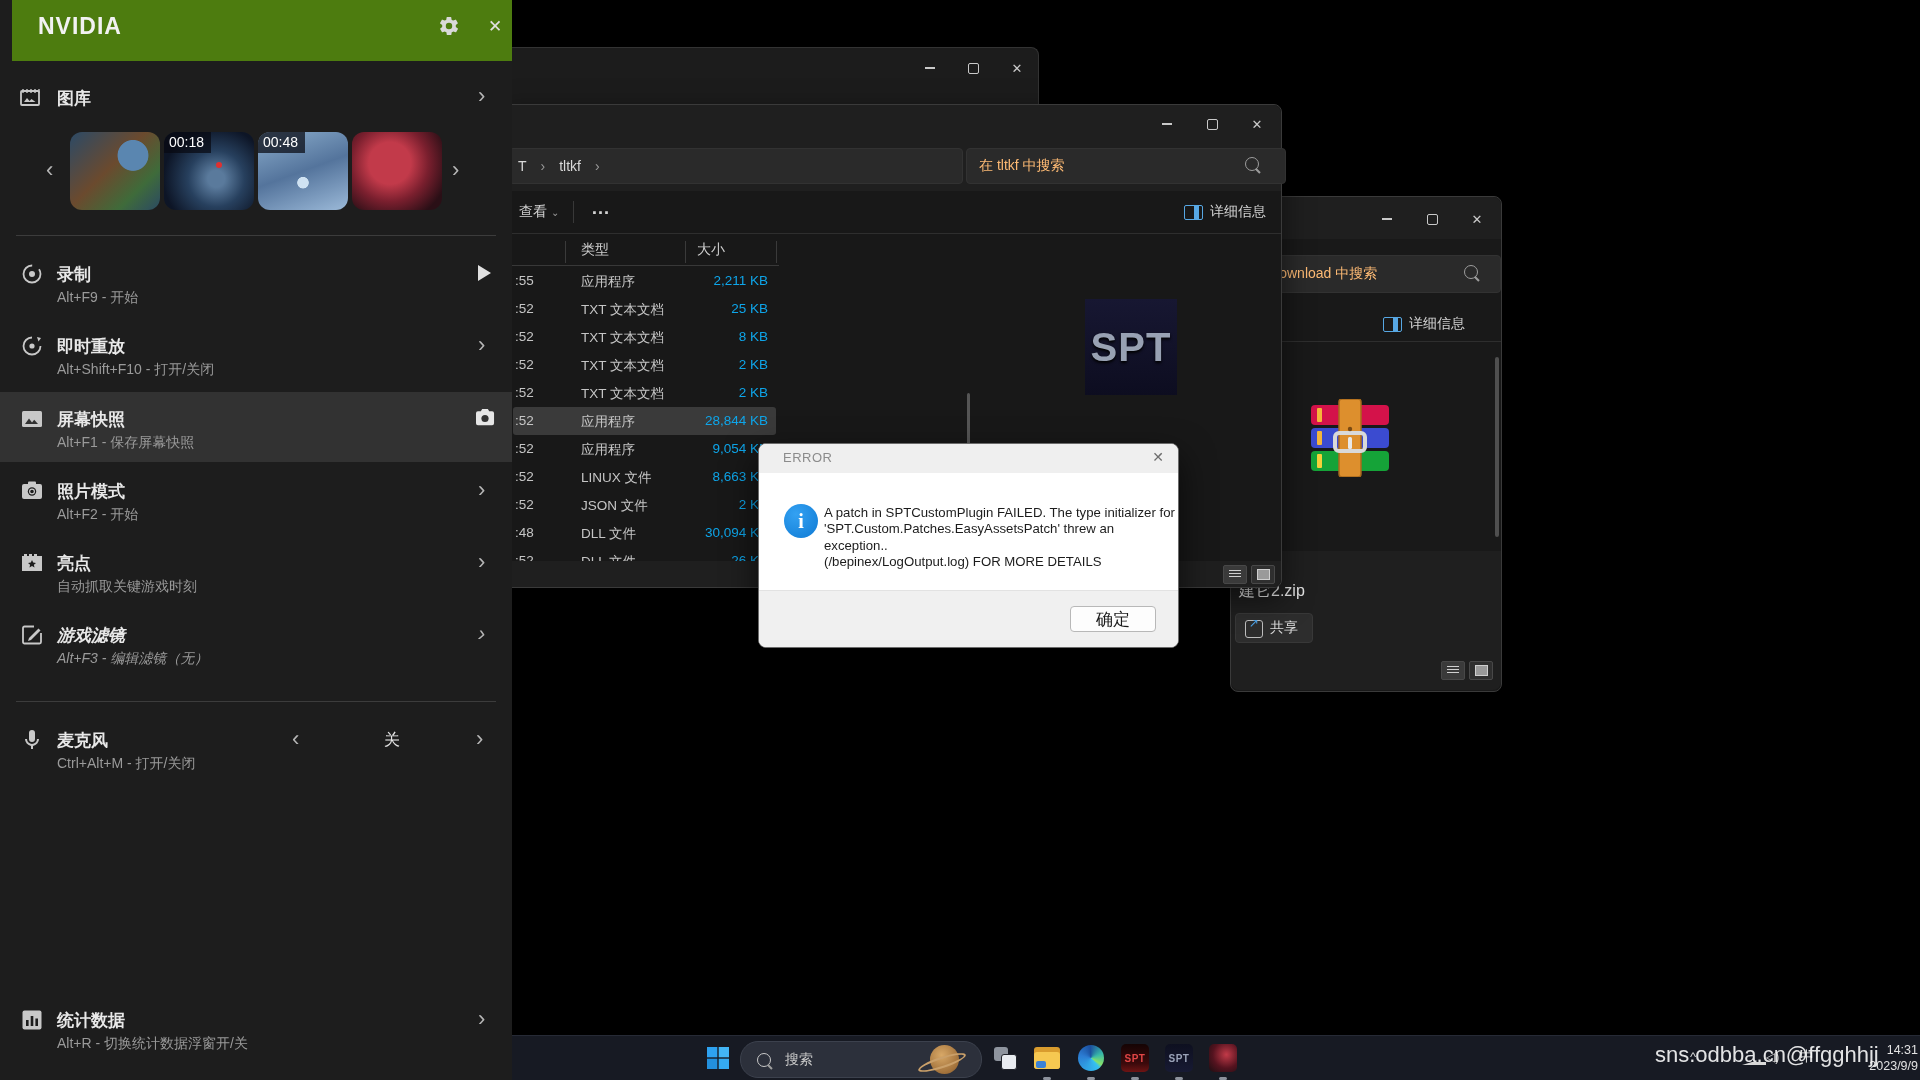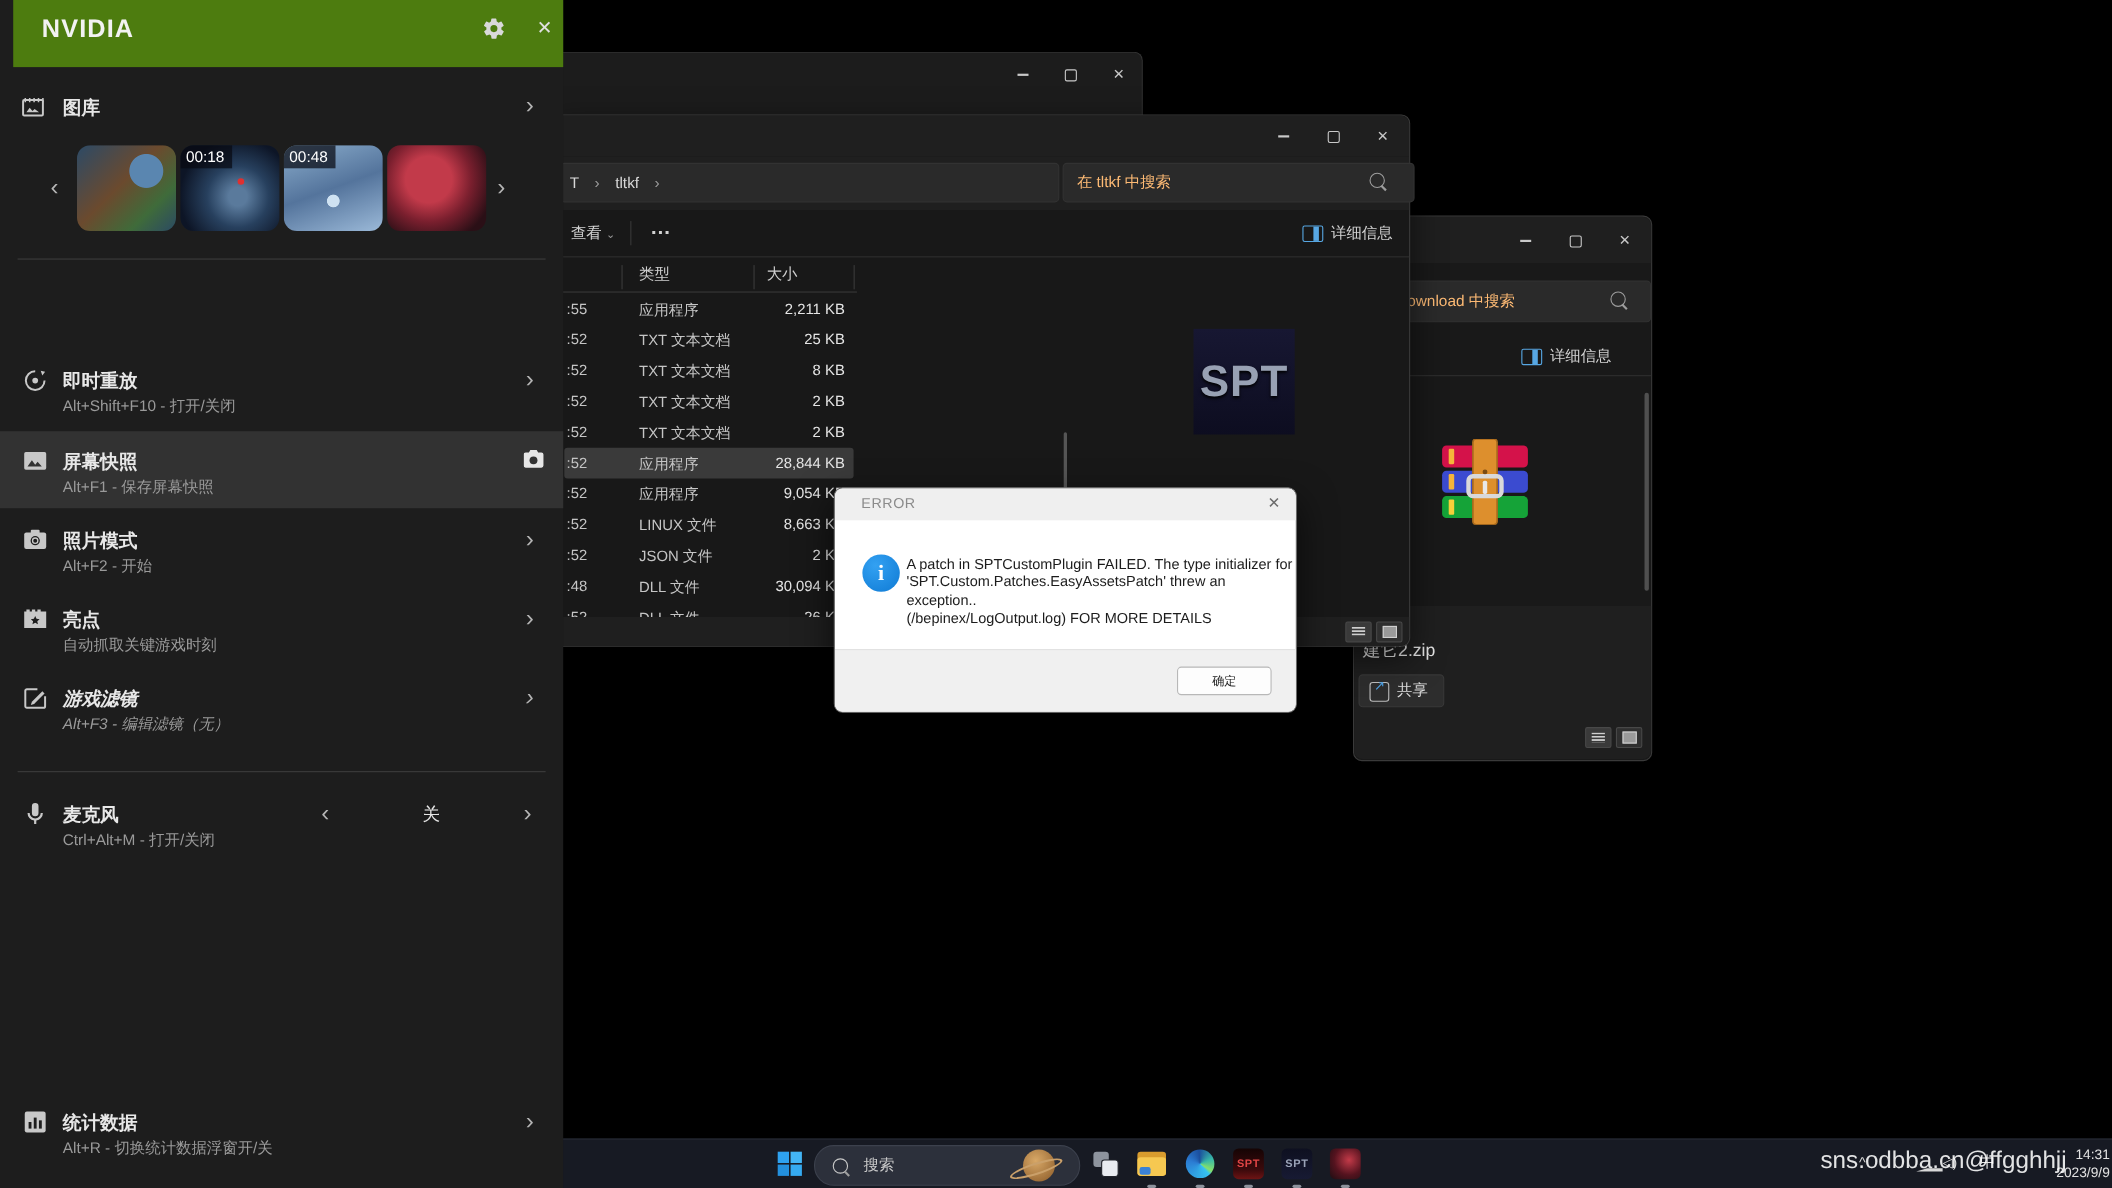--- a/index.html
+++ b/index.html
@@ -26,21 +26,21 @@
   .nv-item .ic{position:absolute;left:20px;top:-1px;width:26px;height:26px;color:#c8c8c8;}
   .chev{color:#b5b5b5;font-size:22px;line-height:20px;}
   .nv-div{position:absolute;left:16px;right:16px;height:1px;background:#3c3c3c;}
   .thumb{position:absolute;top:132px;width:90px;height:78px;border-radius:12px;overflow:hidden;}
   .badge{position:absolute;left:0;top:0;padding:2px 7px 3px 5px;background:rgba(8,10,18,.72);color:#fff;font-size:14px;}
   
   .hdrtxt{color:#cfcfcf;font-size:14px;}
   .frow{position:absolute;left:0;width:263px;height:28px;}
   .frow .time{position:absolute;left:2px;top:6px;color:#c5c5c5;font-size:13.5px;}
   .frow .type{position:absolute;left:68px;top:6px;color:#c5c5c5;font-size:13.5px;white-space:nowrap;}
-  .frow .size{position:absolute;right:8px;top:6px;color:#e5e5e5;font-size:13.5px;}
+  .frow .size{position:absolute;right:8px;top:6px;color:#0ea5e9;font-size:13.5px;}
   .frow.selected{background:#3a3a3a;border-radius:3px;}
   .vsep{position:absolute;top:-22px;width:1px;height:24px;background:#3a3a3a;}
   
   #dlg{position:absolute;left:758px;top:443px;width:419px;height:203px;background:#fff;border:1px solid #6b6b6b;border-radius:8px;z-index:6;box-shadow:0 14px 34px rgba(0,0,0,.65);overflow:hidden;}
   #dlg .bar{position:absolute;left:0;top:0;right:0;height:29px;background:#efefef;}
   #dlg .foot{position:absolute;left:0;bottom:0;right:0;height:56px;background:#f0f0f0;border-top:1px solid #e2e2e2;}
   #dlg .msg{position:absolute;left:65px;top:61px;color:#1c1c1c;font-size:13.2px;line-height:16.4px;}
   
   #tb{position:absolute;left:0;top:1035px;width:1920px;height:45px;background:#171a23;border-top:1px solid #262a35;z-index:4;padding-left:28px;}
   .tb-ic{position:absolute;top:6px;width:34px;height:32px;display:flex;align-items:center;justify-content:center;}
@@ -249,21 +249,21 @@
   <div class="bar"></div>
   <span style="position:absolute;left:24px;top:6px;color:#8b8b8b;font-size:13px;letter-spacing:.5px;">ERROR</span>
   <span style="position:absolute;right:14px;top:5px;color:#6d6d6d;font-size:14px;">✕</span>
   <div style="position:absolute;left:25px;top:60px;width:34px;height:34px;border-radius:50%;background:radial-gradient(circle at 35% 30%,#33a1f2,#0f7ad4);color:#fff;display:flex;align-items:center;justify-content:center;font-size:20px;font-weight:bold;font-family:'Liberation Serif',serif;">i</div>
   <div class="msg">
     <div>A patch in SPTCustomPlugin FAILED. The type initializer for</div>
     <div>'SPT.Custom.Patches.EasyAssetsPatch' threw an exception..</div>
     <div>(/bepinex/LogOutput.log) FOR MORE DETAILS</div>
   </div>
   <div class="foot"></div>
-  <button style="position:absolute;right:22px;bottom:15px;width:86px;height:26px;background:#fdfdfd;border:1px solid #b8b8b8;border-radius:4px;font-size:11px;color:#1a1a1a;font-family:inherit;">确定</button>
+  <button style="position:absolute;right:22px;bottom:15px;width:86px;height:26px;background:#fdfdfd;border:1px solid #b8b8b8;border-radius:4px;font-size:17px;color:#1a1a1a;font-family:inherit;">确定</button>
 </div>
 
 <div id="tb">
 
   <div class="tb-ic" style="left:701px;">
     <svg width="24" height="24" viewBox="0 0 24 24">
       <rect x="1" y="1" width="10.3" height="10.3" fill="#2ea2f0"></rect>
         <rect x="12.7" y="1" width="10.3" height="10.3" fill="#43b5f5"></rect>
       <rect x="1" y="12.7" width="10.3" height="10.3" fill="#2390dd"></rect>
         <rect x="12.7" y="12.7" width="10.3" height="10.3" fill="#35aaf0"></rect>
@@ -362,20 +362,31 @@
       radial-gradient(circle at 50% 65%,#cfe2f2 0 8%,transparent 9%),
       linear-gradient(160deg,#8badcc 0%,#54749c 50%,#9bb9d8 100%);">
     <span class="badge">00:48</span>
   </div>
   <div class="thumb" style="left:352px;background:
       radial-gradient(circle at 42% 40%,#c23a4a 0 30%,#7a1f2e 55%,#2a0f16 85%);"></div>
   <span class="abs chev" style="left:452px;top:160px;">›</span>
 
   <div class="nv-div" style="top:235px;"></div>
 
+  <div class="nv-item" style="top:263px;">
+    <span class="ic">
+      <svg width="24" height="24" viewBox="0 0 24 24">
+          <circle cx="12" cy="12" r="8.5" fill="none" stroke="#c8c8c8" stroke-width="1.8" stroke-dasharray="40 8"></circle>
+          <circle cx="12" cy="12" r="3" fill="#c8c8c8"></circle>
+        </svg>
+      </span>
+    <span class="t">录制</span>
+    <span class="s">Alt+F9 - 开始</span>
+    <span class="abs" style="left:478px;top:2px;width:0;height:0;border-left:13px solid #e0e0e0;border-top:8px solid transparent;border-bottom:8px solid transparent;"></span>
+  </div>
   <div class="nv-item" style="top:335px;">
     <span class="ic">
       <svg width="24" height="24" viewBox="0 0 24 24">
           <path d="M12 3.5a8.5 8.5 0 108.5 8.5" fill="none" stroke="#c8c8c8" stroke-width="1.8"></path>
           <path d="M17 3l4 1-2.5 3.4z" fill="#c8c8c8"></path>
           <circle cx="12" cy="12" r="2.6" fill="#c8c8c8"></circle>
         </svg>
       </span>
     <span class="t">即时重放</span>
     <span class="s">Alt+Shift+F10 - 打开/关闭</span>

